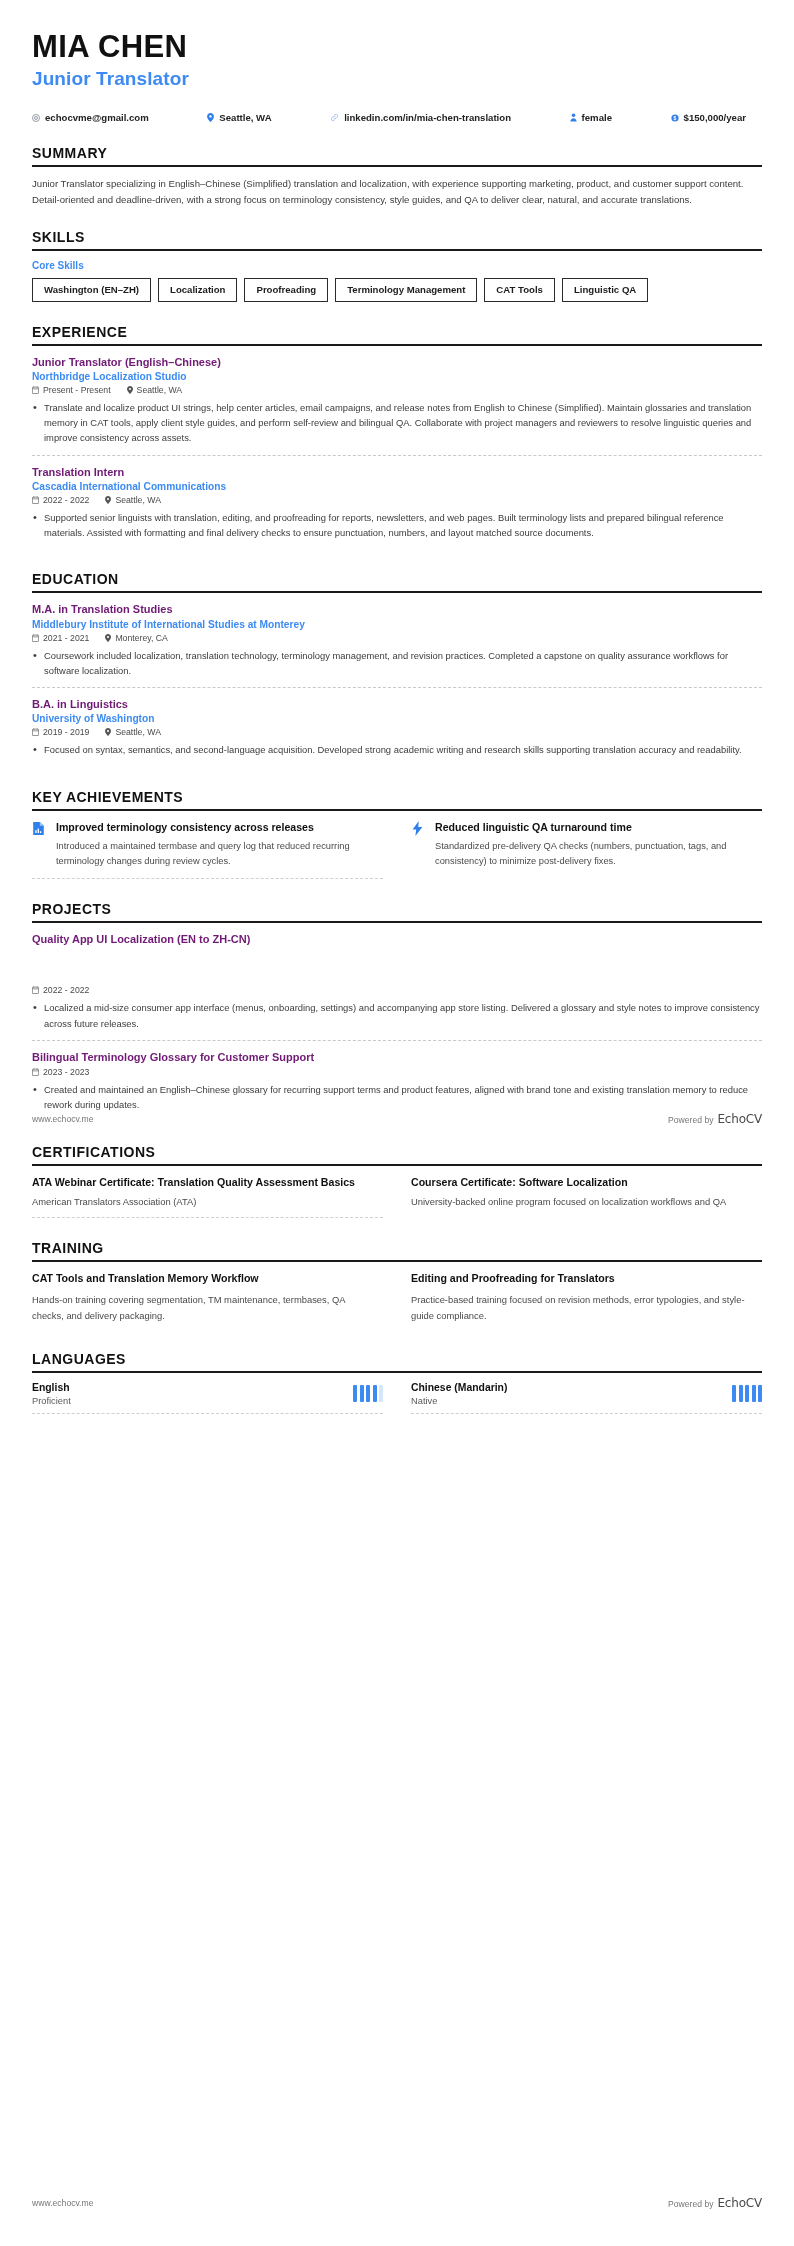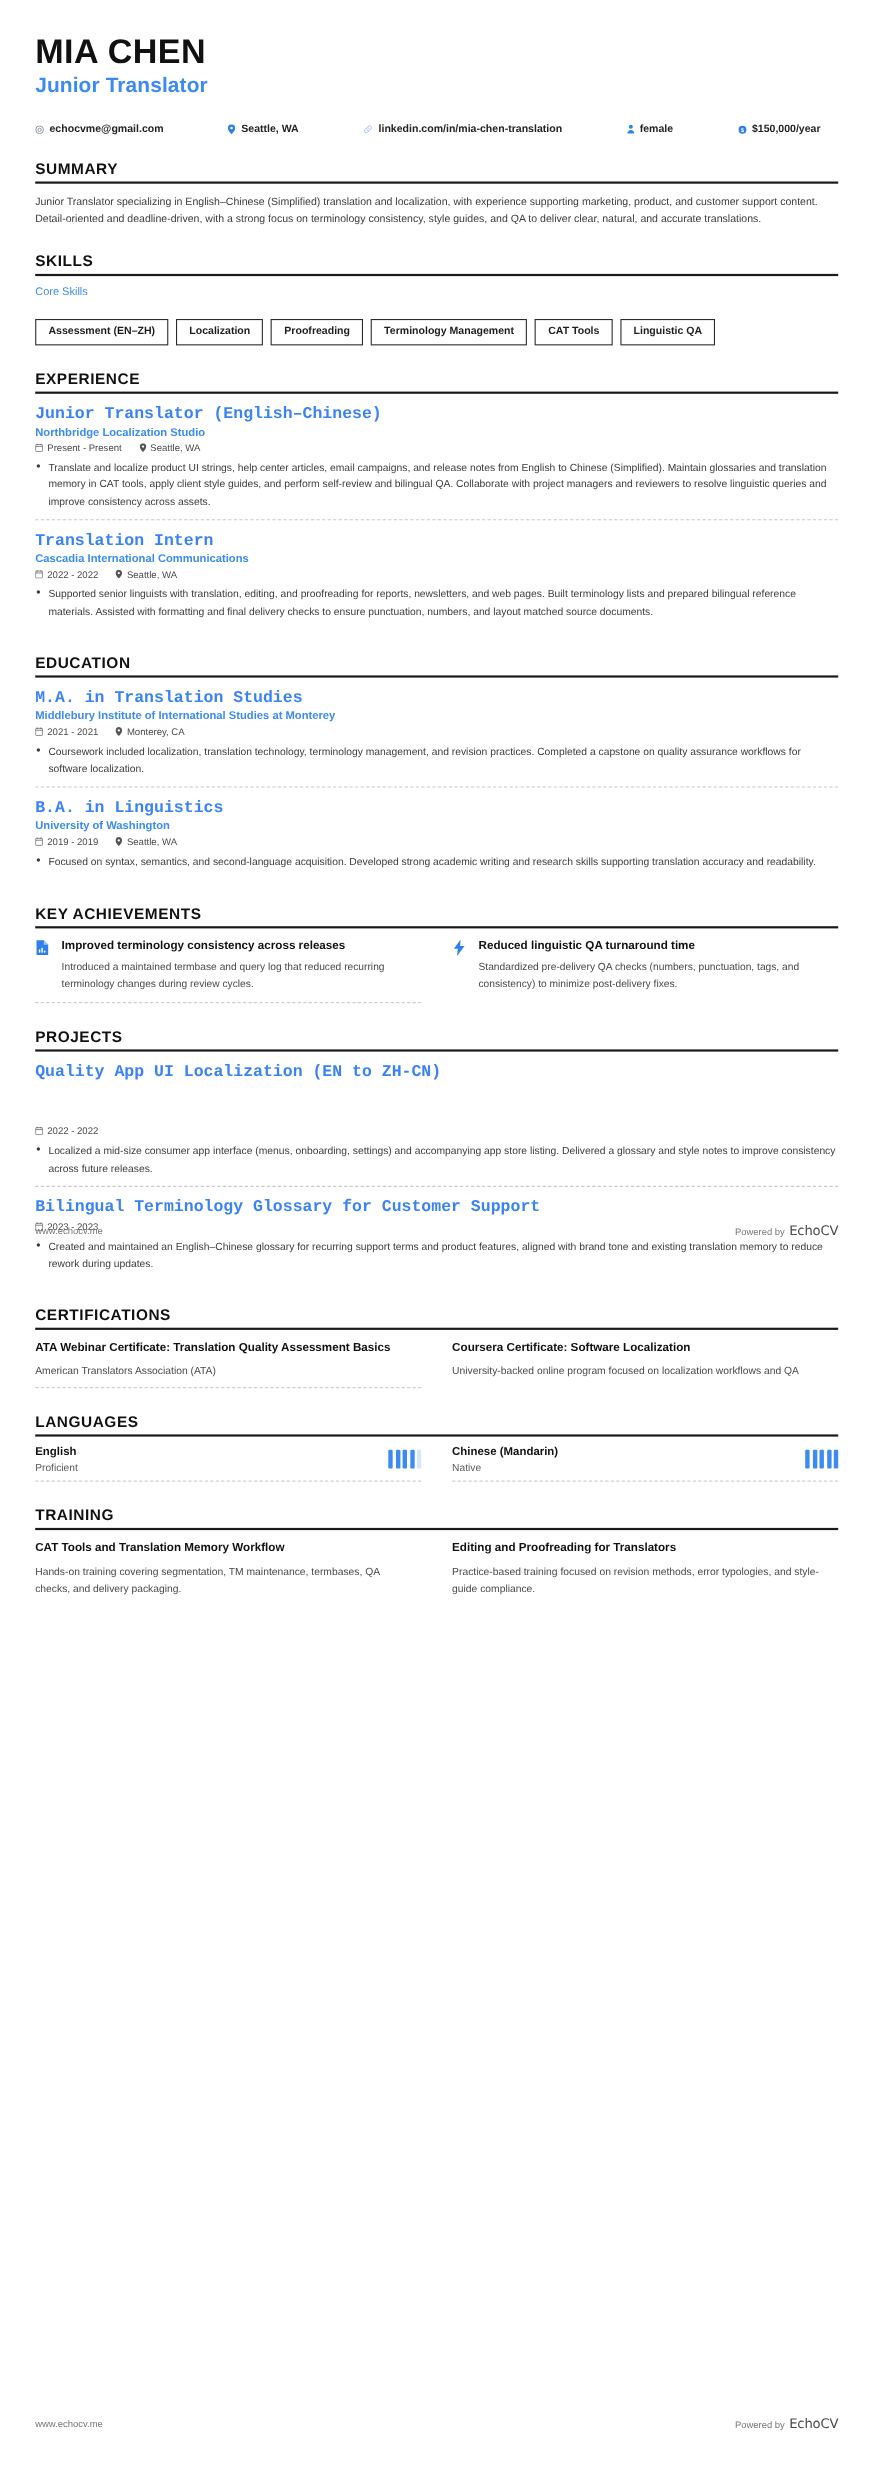--- a/index.html
+++ b/index.html
@@ -72,44 +72,43 @@
   }
   .body-text {
     font-size: 9.6px;
     line-height: 1.62;
     color: #3c3c3c;
   }
 
   
   .skills-group-label {
     font-size: 10px;
-    font-weight: 400;
+    font-weight: 700;
     color: #3d8bf2;
-    margin-bottom: 19px;
+    margin-bottom: 7px;
   }
   .tag-wrap { display: flex; flex-wrap: wrap; gap: 7px; }
   .tag {
     border: 1px solid #2b2b2b;
     padding: 5px 11px;
     font-size: 9.6px;
     font-weight: 700;
     color: #1d1d1d;
     background: #fff;
     line-height: 1.2;
   }
 
   
   .entry { padding-bottom: 9px; }
   .entry + .entry { border-top: 1px dashed #c9c9c9; padding-top: 9px; }
   .entry-title {
-    font-size: 15px;
-    font-weight: 700;
-    color: #3b82f6;
+    font-size: 11px;
+    font-weight: 700;
+    color: #701a75;
     line-height: 1.3;
-    font-family: Liberation Mono, monospace;
   }
   .entry-org {
     font-size: 10.2px;
     font-weight: 700;
     color: #3d8bf2;
     margin-top: 2px;
   }
   .entry-meta {
     display: flex;
     align-items: center;
@@ -279,21 +278,21 @@
       <div class="section-title">SUMMARY</div>
       <div class="section-rule"></div>
       <p class="body-text">Junior Translator specializing in English–Chinese (Simplified) translation and localization, with experience supporting marketing, product, and customer support content. Detail-oriented and deadline-driven, with a strong focus on terminology consistency, style guides, and QA to deliver clear, natural, and accurate translations.</p>
     </section>
 
     <section class="section">
       <div class="section-title">SKILLS</div>
       <div class="section-rule"></div>
       <div class="skills-group-label">Core Skills</div>
       <div class="tag-wrap">
-        <span class="tag">Assessment (EN–ZH)</span>
+        <span class="tag">Washington (EN–ZH)</span>
         <span class="tag">Localization</span>
         <span class="tag">Proofreading</span>
         <span class="tag">Terminology Management</span>
         <span class="tag">CAT Tools</span>
         <span class="tag">Linguistic QA</span>
       </div>
     </section>
 
     <section class="section">
       <div class="section-title">EXPERIENCE</div>
@@ -518,20 +517,38 @@
           <div class="cert-item">
             <div class="cert-title">Coursera Certificate: Software Localization</div>
             <div class="cert-sub">University-backed online program focused on localization workflows and QA</div>
           </div>
         </div>
 
       </div>
     </section>
 
     <section class="section">
+      <div class="section-title">TRAINING</div>
+      <div class="section-rule"></div>
+      <div class="grid2">
+
+        <div class="train-item">
+          <div class="train-title">CAT Tools and Translation Memory Workflow</div>
+          <div class="train-desc">Hands-on training covering segmentation, TM maintenance, termbases, QA checks, and delivery packaging.</div>
+        </div>
+
+        <div class="train-item">
+          <div class="train-title">Editing and Proofreading for Translators</div>
+          <div class="train-desc">Practice-based training focused on revision methods, error typologies, and style-guide compliance.</div>
+        </div>
+
+      </div>
+    </section>
+
+    <section class="section">
       <div class="section-title">LANGUAGES</div>
       <div class="section-rule"></div>
       <div class="grid2">
 
         <div class="lang-item">
           <div>
             <div class="lang-name">English</div>
             <div class="lang-level">Proficient</div>
           </div>
           <div class="lang-bars">
@@ -548,38 +565,20 @@
             <div class="lang-name">Chinese (Mandarin)</div>
             <div class="lang-level">Native</div>
           </div>
           <div class="lang-bars">
             <span class="lbar"></span>
             <span class="lbar"></span>
             <span class="lbar"></span>
             <span class="lbar"></span>
             <span class="lbar"></span>
           </div>
-        </div>
-
-      </div>
-    </section>
-
-    <section class="section">
-      <div class="section-title">TRAINING</div>
-      <div class="section-rule"></div>
-      <div class="grid2">
-
-        <div class="train-item">
-          <div class="train-title">CAT Tools and Translation Memory Workflow</div>
-          <div class="train-desc">Hands-on training covering segmentation, TM maintenance, termbases, QA checks, and delivery packaging.</div>
-        </div>
-
-        <div class="train-item">
-          <div class="train-title">Editing and Proofreading for Translators</div>
-          <div class="train-desc">Practice-based training focused on revision methods, error typologies, and style-guide compliance.</div>
         </div>
 
       </div>
     </section>
 
   </div>
 
   <div class="page-footer" id="footer-1">
     <span>www.echocv.me</span>
     <span class="footer-brand">

